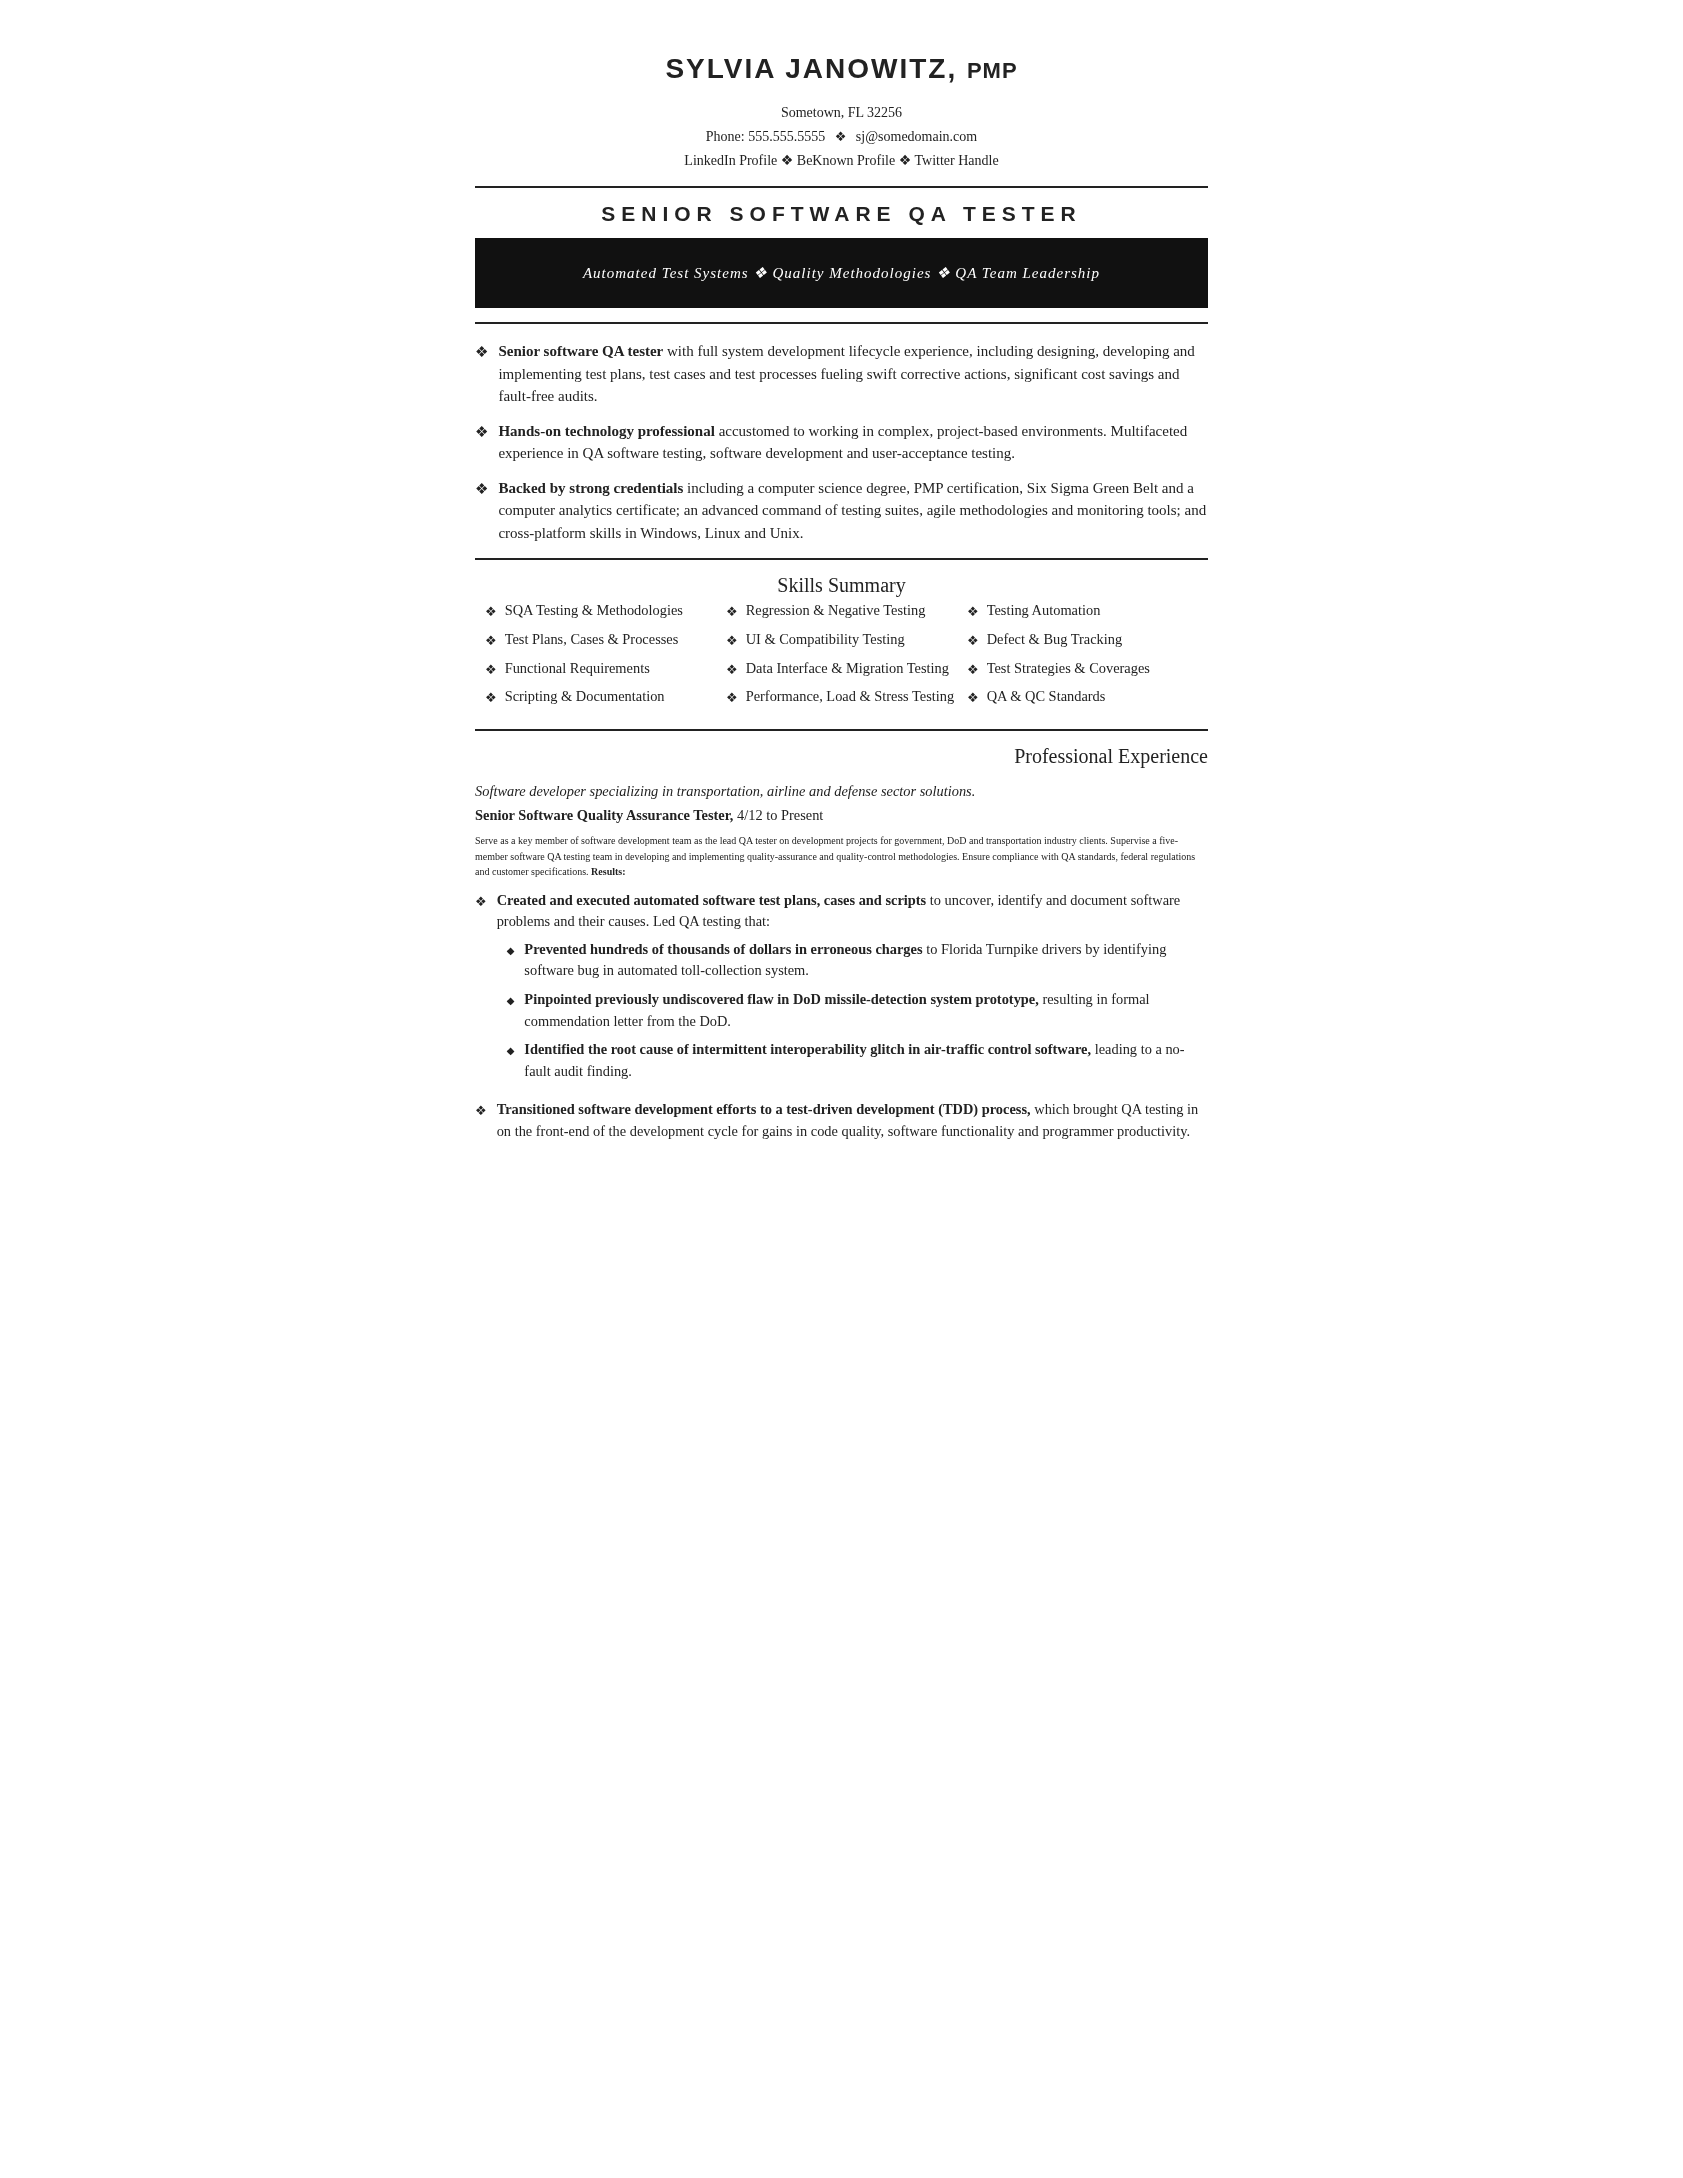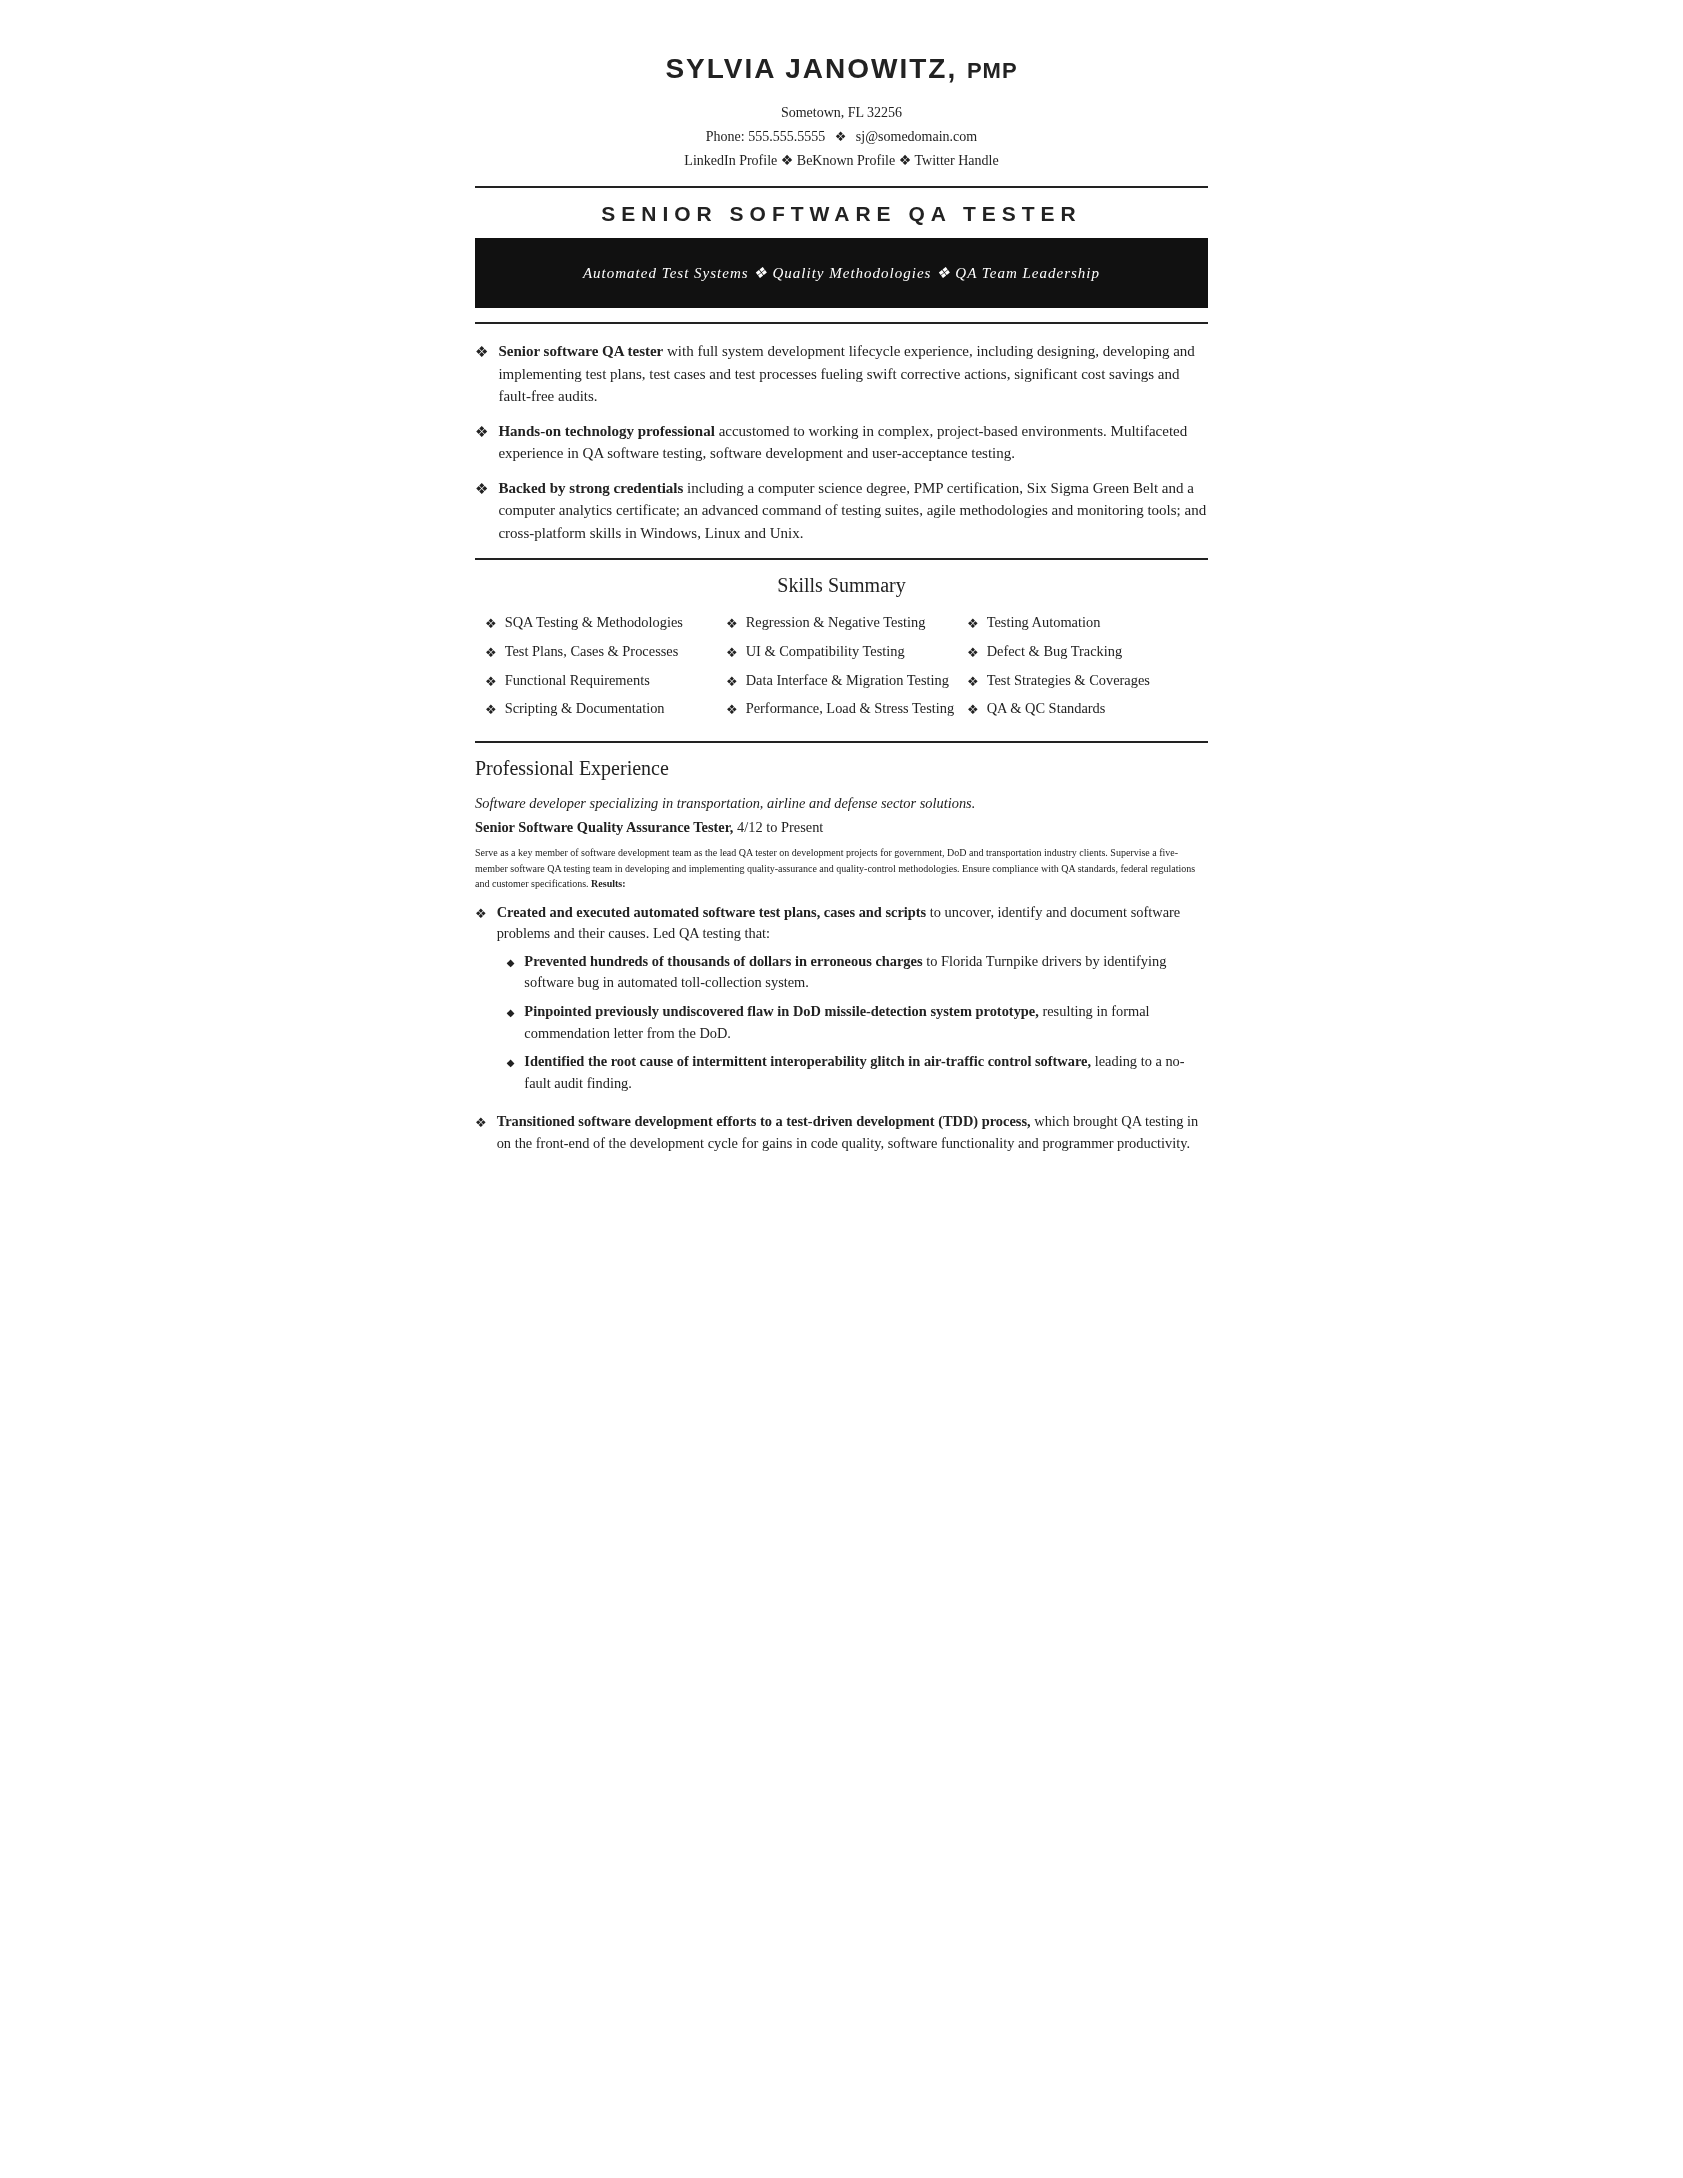--- a/index.html
+++ b/index.html
@@ -74,21 +74,20 @@
     }
     .summary-text { flex: 1; }
     .skills-section {
       margin: 10px 0;
     }
     .skills-title {
       text-align: center;
       font-size: 20px;
       font-family: Georgia, serif;
       font-weight: 400;
-      margin-bottom: 12px;
     }
     .skills-grid {
       display: grid;
       grid-template-columns: 1fr 1fr 1fr;
       gap: 0 10px;
       padding: 0 10px;
     }
     .skills-col ul {
       list-style: none;
       padding: 0;
@@ -101,21 +100,21 @@
     }
     .skills-col ul li .bullet-diamond {
       font-size: 13px;
       margin-right: 8px;
       margin-top: 2px;
     }
     .exp-section {
       margin: 10px 0;
     }
     .exp-title {
-      text-align: left;
+      text-align: right;
       font-size: 20px;
       font-family: Georgia, serif;
       font-weight: 400;
       margin-bottom: 10px;
     }
     .company-line {
       font-family: Arial, sans-serif;
       font-size: 14.4px;
       margin-bottom: 2px;
     }

